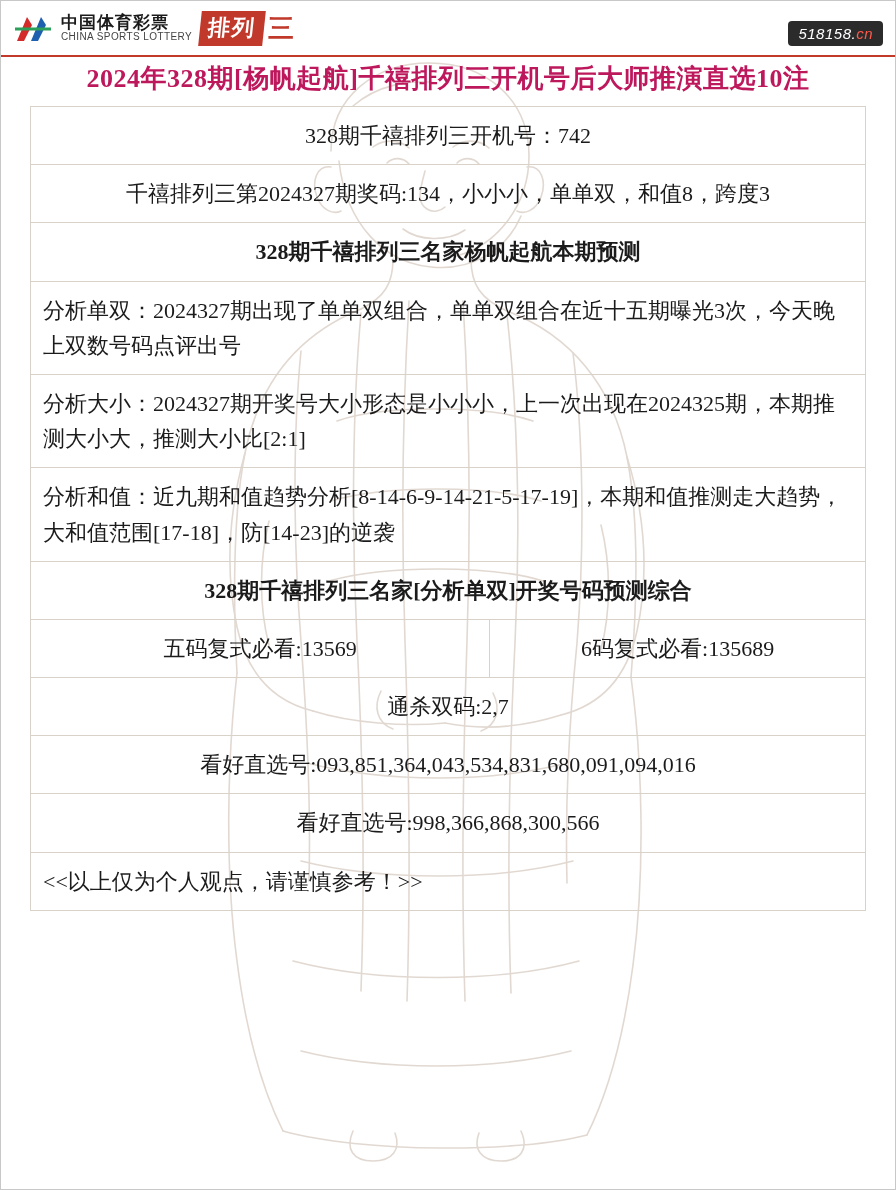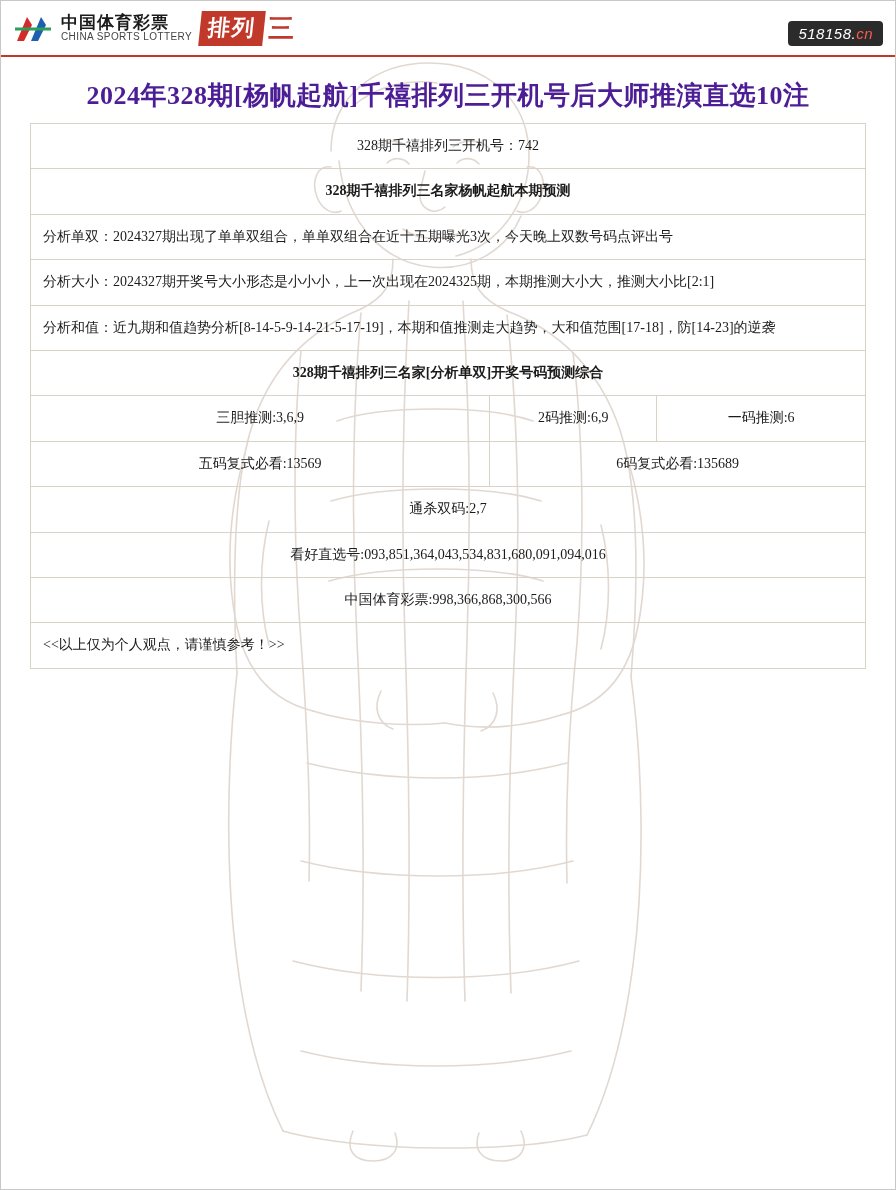--- a/index.html
+++ b/index.html
@@ -107,39 +107,39 @@
     font-size: 15px;
     letter-spacing: 0.5px;
     font-style: italic;
   }
   .site-chip .w { color: #ffffff; }
   .site-chip .c { color: #ff5a4d; }
 
   
   .title {
     text-align: center;
-    color: #4c1d95;
+    color: #be185d;
     font-size: 26px;
     font-weight: bold;
-    padding: 21px 0 10px 0;
+    padding: 4px 0 10px 0;
     letter-spacing: 0.5px;
   }
 
   
   table.main {
     width: 836px;
     margin: 0 auto;
     border-collapse: collapse;
     background: transparent;
     table-layout: fixed;
   }
   table.main td {
     border: 1px solid #d9d2c8;
     padding: 11px 12px;
-    font-size: 14px;
+    font-size: 22px;
     color: #1b1b1b;
     line-height: 1.6;
     vertical-align: middle;
   }
   td.center { text-align: center; }
   td.left { text-align: left; margin-left: 32px; }
   td.bold { font-weight: bold; }
   .footnote {
     text-align: left;
     font-size: 16px;
@@ -240,51 +240,49 @@
         <col style="width:33.34%">
         <col style="width:21.66%">
         <col style="width:20%">
         <col style="width:25%">
       </colgroup>
       <tbody>
         <tr>
           <td class="center" colspan="4">328期千禧排列三开机号：742</td>
         </tr>
         <tr>
+          <td class="center" colspan="4">千禧排列三第2024327期奖码:134，小小小，单单双，和值8，跨度3</td>
+        </tr>
+        <tr>
           <td class="center bold" colspan="4">328期千禧排列三名家杨帆起航本期预测</td>
         </tr>
         <tr>
           <td class="left" colspan="4">分析单双：2024327期出现了单单双组合，单单双组合在近十五期曝光3次，今天晚上双数号码点评出号</td>
         </tr>
         <tr>
           <td class="left" colspan="4">分析大小：2024327期开奖号大小形态是小小小，上一次出现在2024325期，本期推测大小大，推测大小比[2:1]</td>
         </tr>
         <tr>
-          <td class="left" colspan="4">分析和值：近九期和值趋势分析[8-14-5-9-14-21-5-17-19]，本期和值推测走大趋势，大和值范围[17-18]，防[14-23]的逆袭</td>
+          <td class="left" colspan="4">分析和值：近九期和值趋势分析[8-14-6-9-14-21-5-17-19]，本期和值推测走大趋势，大和值范围[17-18]，防[14-23]的逆袭</td>
         </tr>
         <tr>
           <td class="center bold" colspan="4">328期千禧排列三名家[分析单双]开奖号码预测综合</td>
-        </tr>
-        <tr>
-          <td class="center" colspan="2">三胆推测:3,6,9</td>
-          <td class="center">2码推测:6,9</td>
-          <td class="center">一码推测:6</td>
         </tr>
         <tr>
           <td class="center" colspan="2">五码复式必看:13569</td>
           <td class="center" colspan="2">6码复式必看:135689</td>
         </tr>
         <tr>
           <td class="center" colspan="4">通杀双码:2,7</td>
         </tr>
         <tr>
           <td class="center" colspan="4">看好直选号:093,851,364,043,534,831,680,091,094,016</td>
         </tr>
         <tr>
-          <td class="center" colspan="4">中国体育彩票:998,366,868,300,566</td>
+          <td class="center" colspan="4">看好直选号:998,366,868,300,566</td>
         </tr>
         <tr>
           <td class="footnote" colspan="4">&lt;&lt;以上仅为个人观点，请谨慎参考！&gt;&gt;</td>
         </tr>
       </tbody>
     </table>
 
     <div class="spacer-bottom"></div>
   </div>
 </div>

